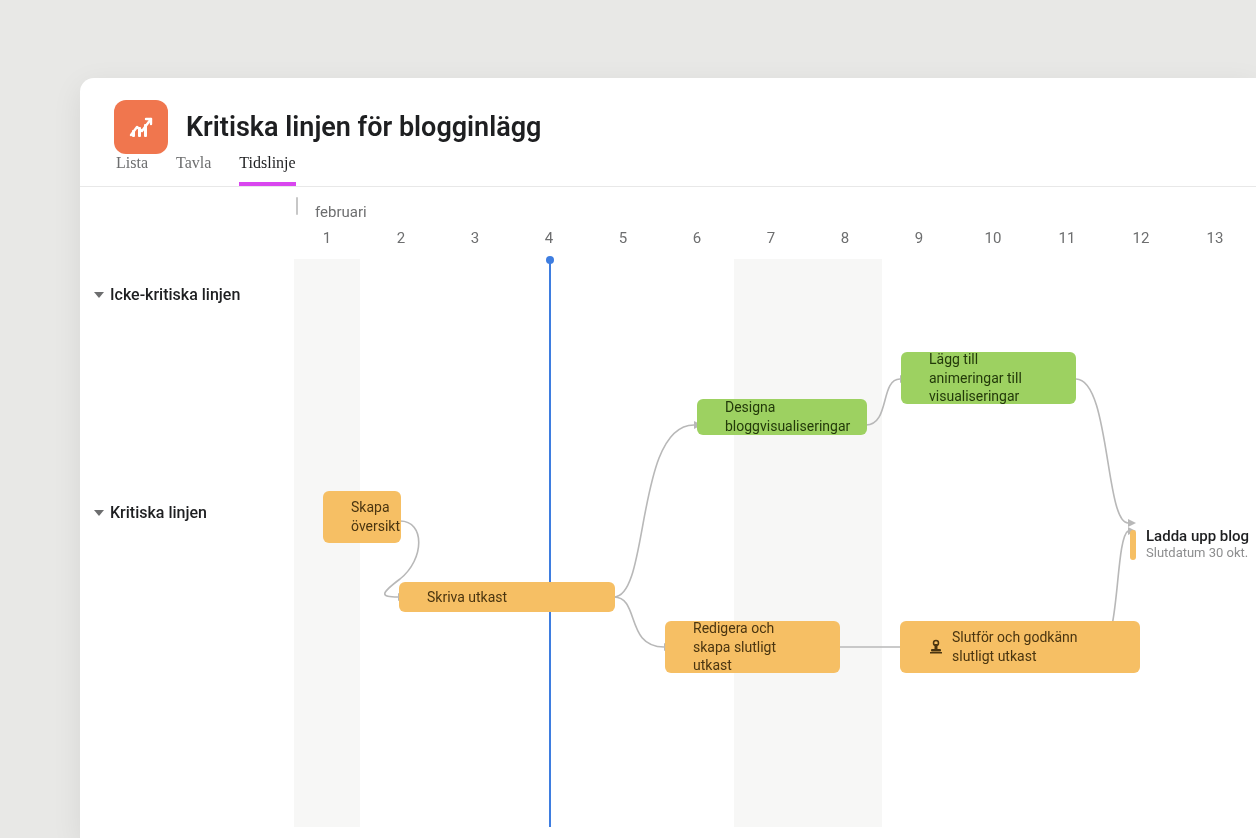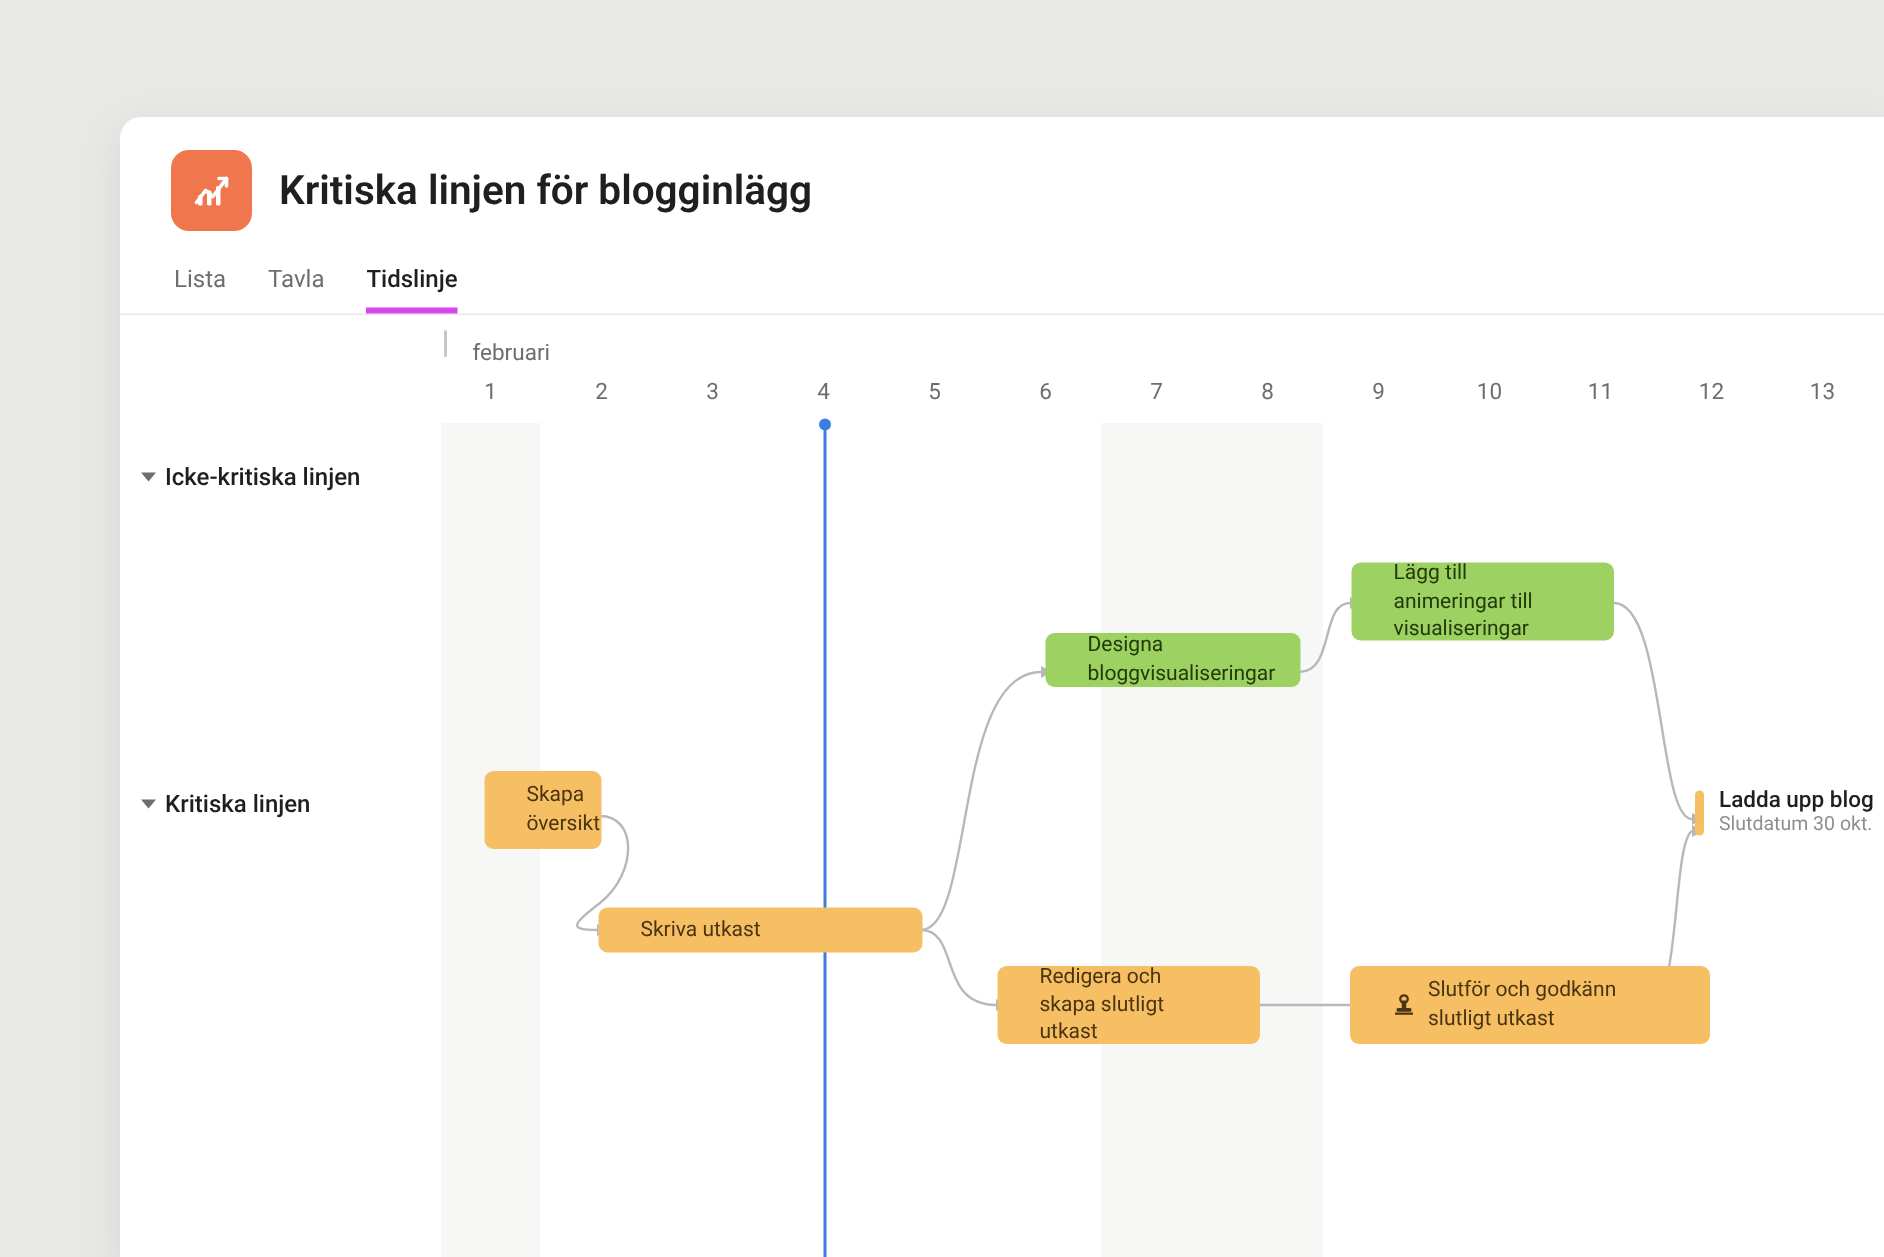--- a/index.html
+++ b/index.html
@@ -40,22 +40,22 @@
     color: #fff;
   }
   .project-title {
     font-size: 27px;
     font-weight: 600;
     color: #1e1f21;
   }
   .tabs {
     display: flex;
     gap: 28px;
-    margin-top: 22px;
     padding-left: 2px;
+    font-family: Liberation Serif, serif;
   }
   .tab {
     font-size: 16px;
     color: #6d6e6f;
     padding-bottom: 10px;
     cursor: pointer;
     border-bottom: 2px solid transparent;
   }
   .tab.active {
     color: #1e1f21;
@@ -308,21 +308,21 @@
           <svg width="16" height="16" viewBox="0 0 16 16" fill="none">
             <rect x="2" y="13" width="12" height="1.5" fill="#4a3510"></rect>
             <rect x="3" y="10" width="10" height="2.5" rx="1" fill="#4a3510"></rect>
             <rect x="6.5" y="5" width="3" height="5" fill="#4a3510"></rect>
             <circle cx="8" cy="4" r="2.5" stroke="#4a3510" stroke-width="1.5" fill="none"></circle>
           </svg>
         </span>
         <span>Slutför och godkänn slutligt utkast</span>
       </div>
 
-      <div class="milestone" style="left:1050px; top:242px;align-items:center;">
+      <div class="milestone" style="left:1050px; top:268px;align-items:center;">
         <div class="milestone-marker"></div>
         <div>
           <div class="milestone-text">Ladda upp blog</div>
           <div class="milestone-sub">Slutdatum 30 okt.</div>
         </div>
       </div>
 
     </div>
   </div>
 </div>

